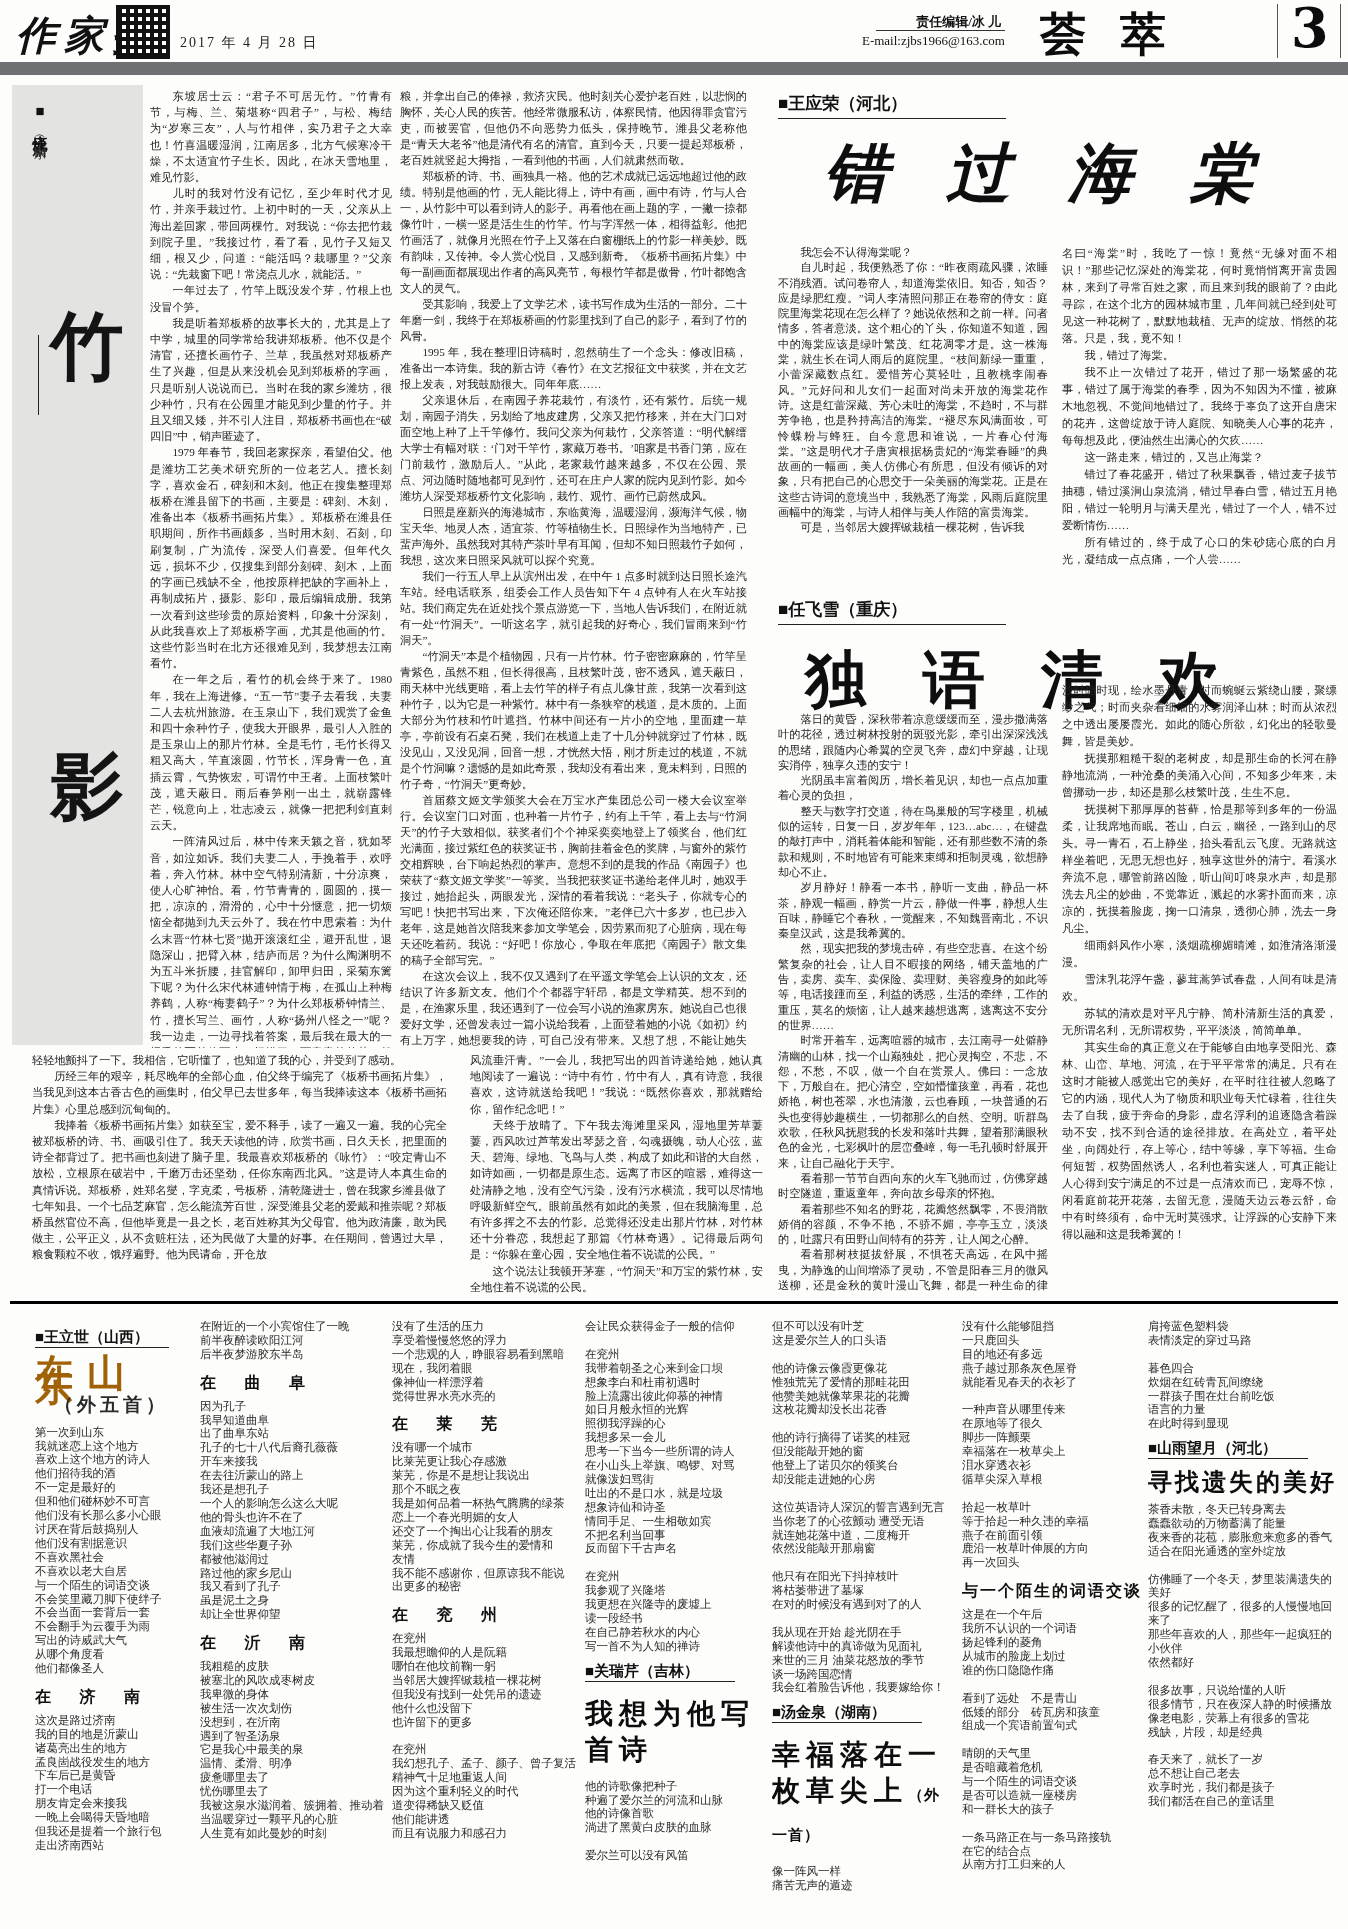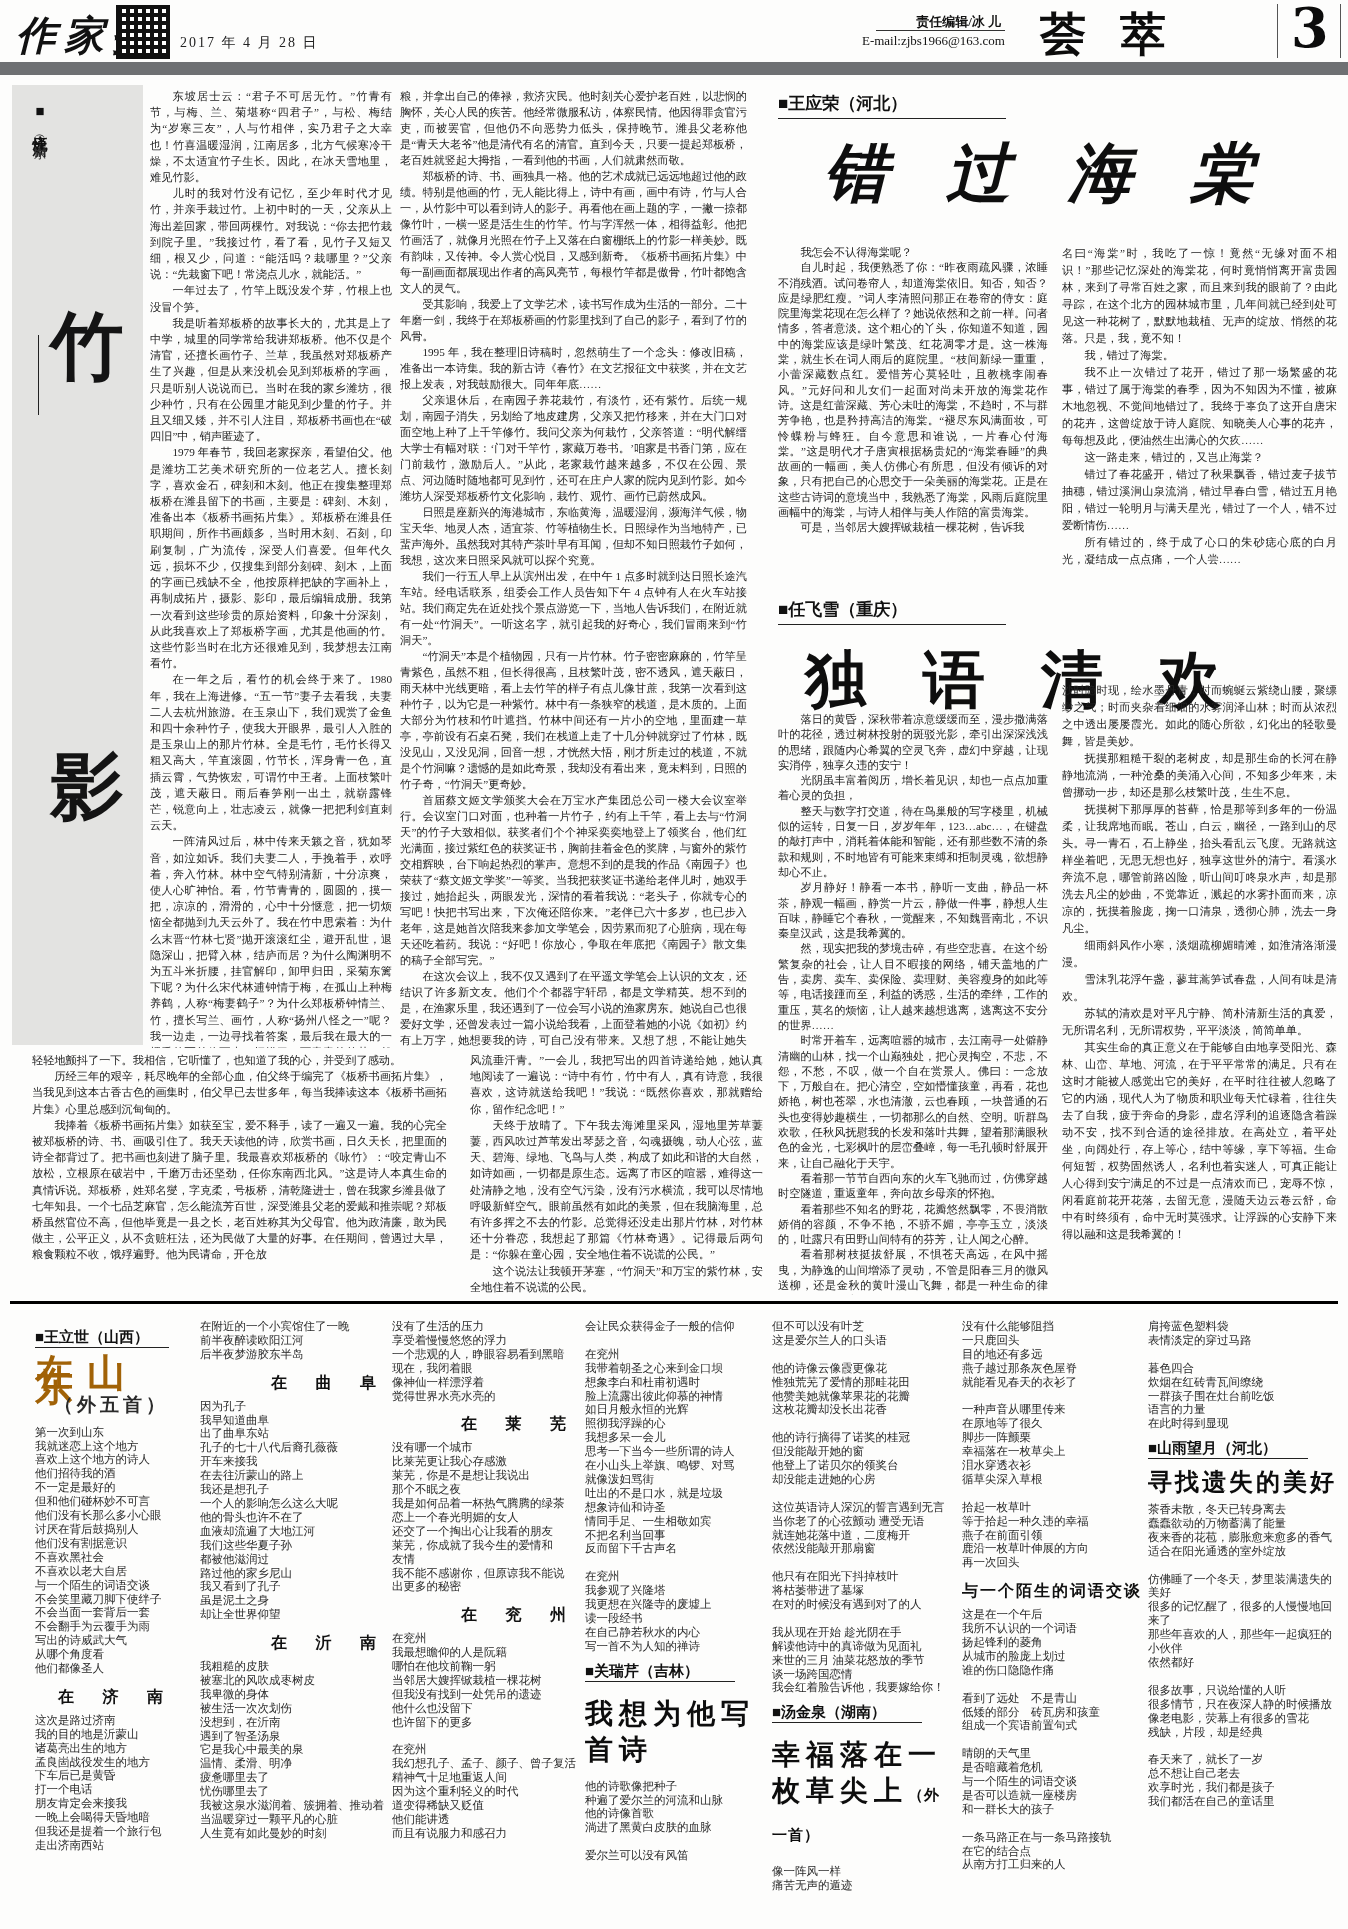--- a/index.html
+++ b/index.html
@@ -36,21 +36,21 @@
   .bigtitle{font-family:"DejaVu Serif",serif;font-weight:bold;color:#0e0e0e;white-space:nowrap;}
   .t-cursive{font-size:64px;letter-spacing:58px;font-style:italic;margin-left:24px;}
   .t-lishu{font-size:62px;letter-spacing:56px;}
   
   .divider{background:#000;}
   
   .pcol{font-size:11.5px;line-height:13.9px;color:#2a2a2a;overflow:hidden;}
   .pcol p{margin:0;}
   .pcol p.blank{height:13.9px;}
   .pheading{font-family:"Liberation Sans",sans-serif;font-size:16px;font-weight:bold;letter-spacing:12px;
-            text-align:right;margin:14px 0 10px 0;color:#111;white-space:nowrap;}
+            text-align:left;margin:14px 0 10px 0;color:#111;white-space:nowrap;}
   .ptitle-big{font-family:"DejaVu Serif",serif;font-size:38px;font-weight:bold;letter-spacing:14px;
               color:#a16207;margin:16px 0 2px 0;}
   .ptitle-sub{font-size:19px;font-weight:bold;letter-spacing:4px;text-align:right;margin:4px 6px 14px 0;}
   .ptitle-med{font-family:"Liberation Sans",sans-serif;font-size:28px;line-height:36px;font-weight:bold;
               letter-spacing:6px;color:#0d0d0d;margin:12px 0;}
   .ptitle-med .suffix{font-size:15px;font-weight:bold;letter-spacing:1px;}
   .ptitle-sm{font-family:"DejaVu Serif",serif;font-size:24px;font-weight:bold;letter-spacing:3px;
              color:#0d0d0d;margin:14px 0;white-space:nowrap;}
   .pbyline{display:inline-block;margin:10px 0 2px 0;}
 </style>

